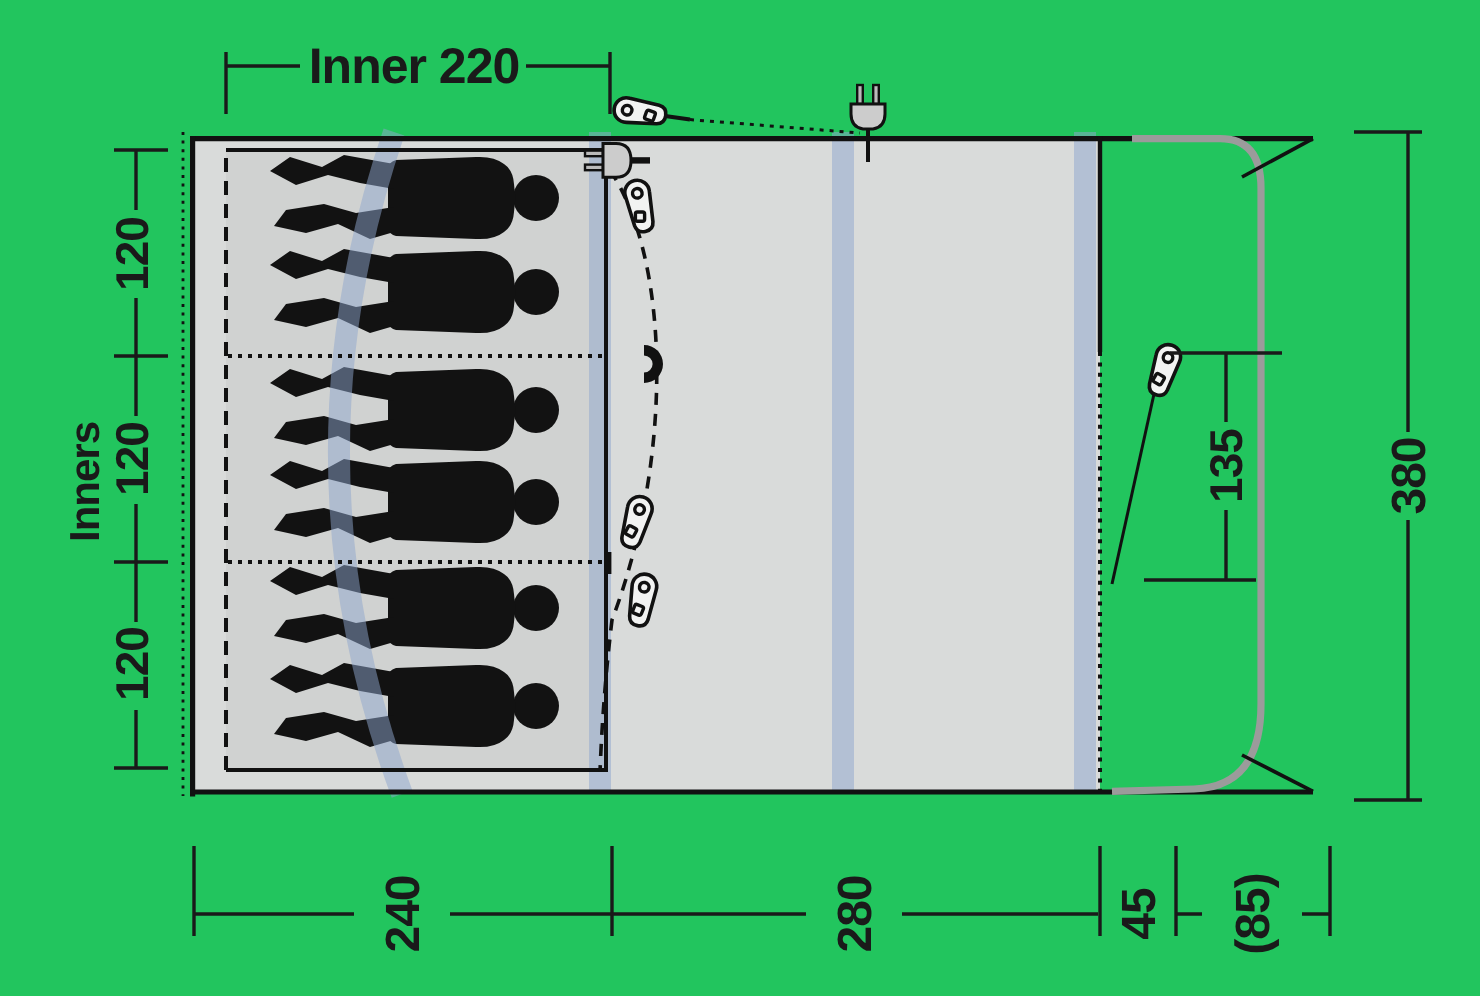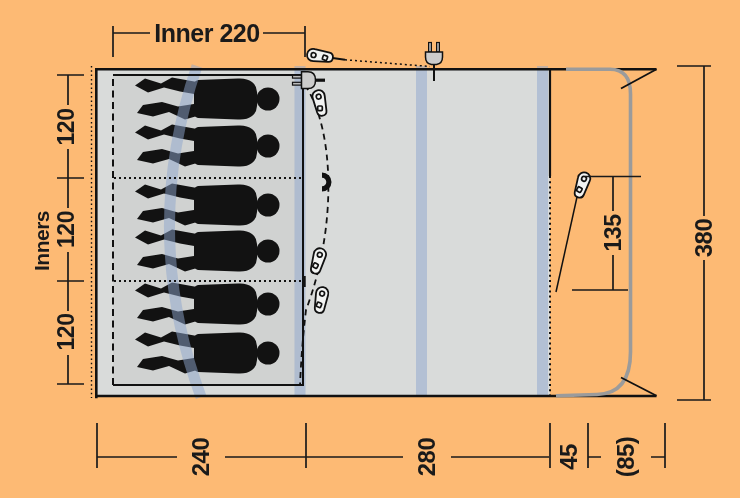--- a/index.html
+++ b/index.html
@@ -1,17 +1,17 @@
 <!DOCTYPE html>
 <html><head>
 <meta charset="utf-8">
 <style>
   html,body{margin:0;padding:0;background:#fff;}
   .stage{
-    position:relative;width:740px;height:498px;background:#fdba74;
+    position:relative;width:740px;height:498px;background:#22c55e;
     font-family:"Liberation Sans", sans-serif;overflow:hidden;
   }
   svg{display:block}
   .dim-line{stroke:#1a1a1a;stroke-width:1.7;fill:none}
   .dim-text{font-family:"Liberation Sans",sans-serif;font-weight:bold;fill:#1a1a1a;
     font-size:24px;text-anchor:middle;letter-spacing:-0.5px}
   .dim-text-sm{font-size:23px}
   .title-text{font-size:25px}
   .inners-text{font-size:21px}
   .wall{stroke:#111;fill:none}

